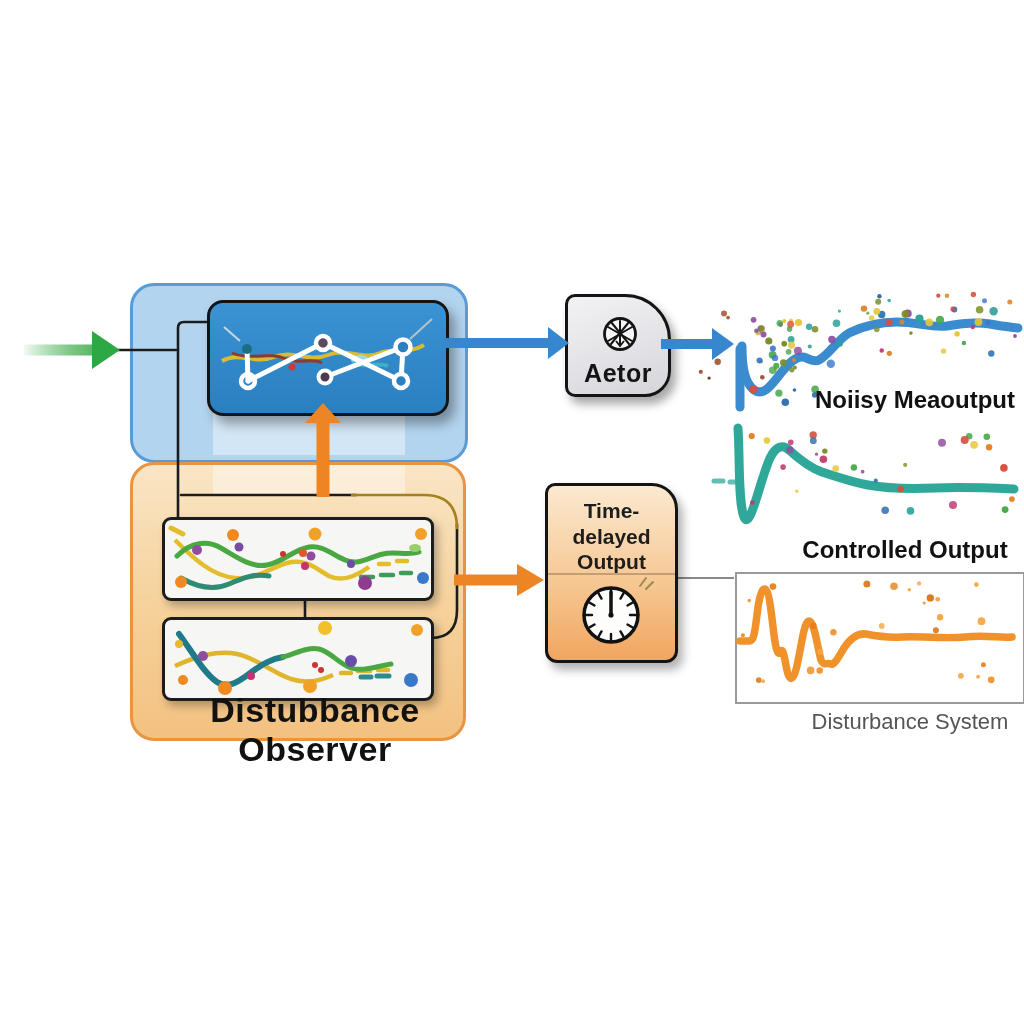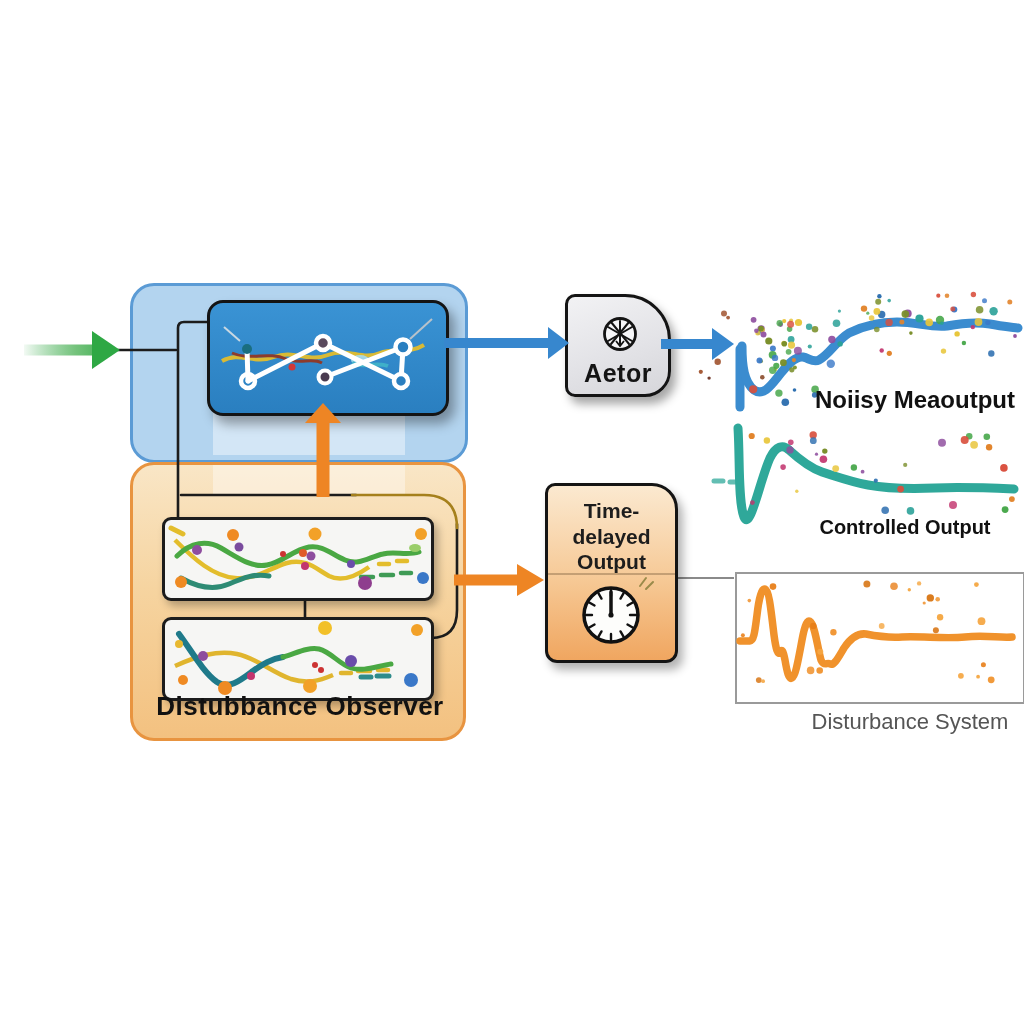--- a/index.html
+++ b/index.html
@@ -33,23 +33,23 @@
                background:linear-gradient(180deg,#fbe9d0 0%,#f6c894 55%,#f0a660 100%);
                border:3px solid #141414;border-radius:10px 26px 12px 12px;z-index:4;
                box-shadow:5px 7px 10px rgba(0,0,0,0.3);}
   .process-label{position:absolute;left:0;top:12px;width:100%;text-align:center;
                  font-size:21px;font-weight:600;color:#1d1d1d;line-height:1.22;}
   .process-seam{position:absolute;left:0;right:0;top:87px;height:2px;background:rgba(70,45,20,0.28);}
   .dist-box{left:735px;top:572px;width:286px;height:128px;background:#ffffff;
             border:2px solid #9a9a9a;z-index:4;}
   
   .diag-label{z-index:6;text-align:center;color:#111;font-weight:600;}
-  .label-observer{left:145px;top:691px;width:310px;font-size:26px;letter-spacing:0.5px;}
+  .label-observer{left:160px;top:691px;width:310px;font-size:34px;letter-spacing:0.5px;}
   .label-noisy{left:795px;top:386px;width:240px;font-size:24px;}
-  .label-controlled{left:785px;top:516px;width:240px;font-size:20px;}
+  .label-controlled{left:785px;top:536px;width:240px;font-size:24px;}
   .label-disturbance{left:790px;top:709px;width:240px;font-size:22px;color:#555;font-weight:500;}
   svg.layer{position:absolute;left:0;top:0;z-index:5;pointer-events:none;}
   svg.wires{z-index:3;}
   .innersvg{position:absolute;left:0;top:0;}
 </style>
 </head>
 <body>
 
 <div id="canvas">
 

